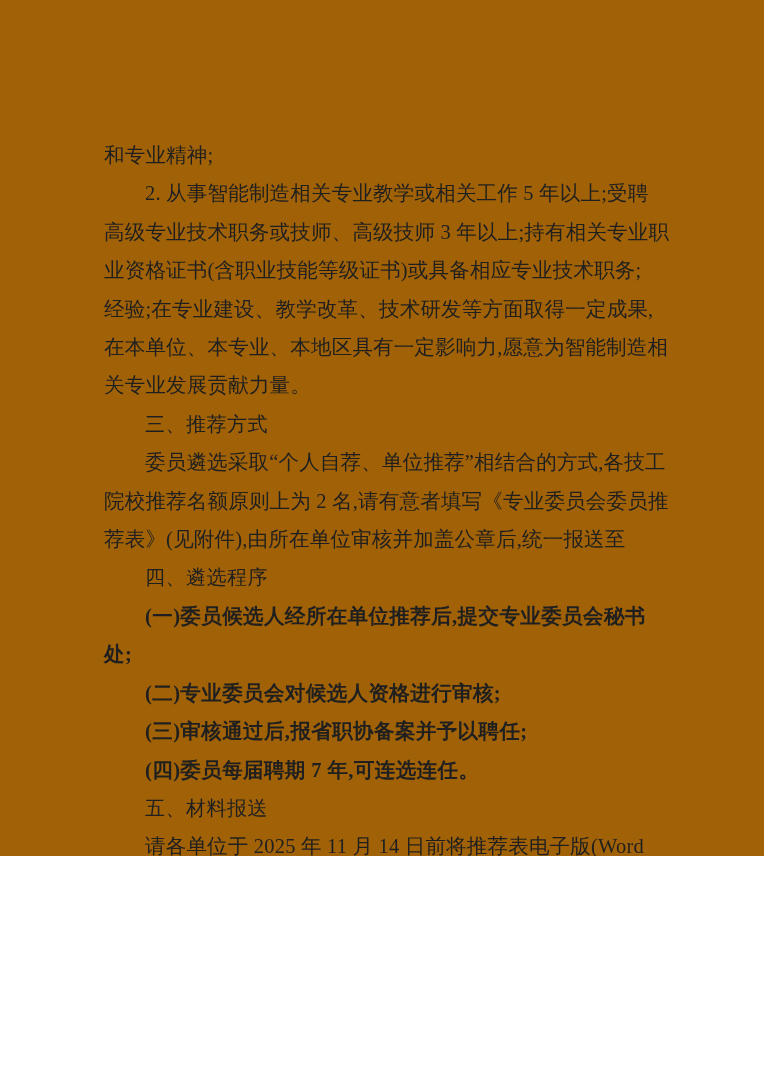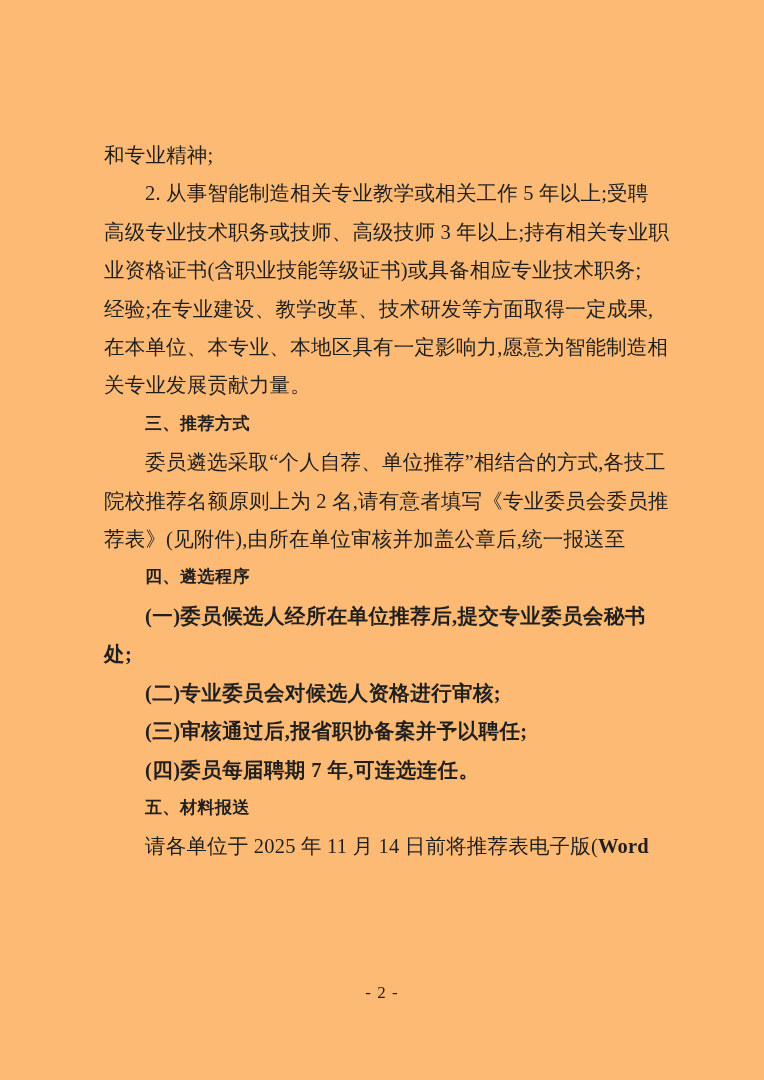--- a/index.html
+++ b/index.html
@@ -6,52 +6,52 @@
   html, body {
     width: 764px;
     background: #ffffff;
   }
   body {
     font-family: "Liberation Serif", "DejaVu Serif", serif;
   }
   .page {
     position: relative;
     width: 764px;
-    height: 1080px;
-    background: #fdba74;
+    height: 856px;
+    background: #a16207;
     overflow: hidden;
   }
   .content {
     position: absolute;
     left: 104px;
     top: 136px;
     width: 560px;
     color: #1f1f1f;
   }
   .line {
     font-size: 20.5px;
     line-height: 38.4px;
     white-space: nowrap;
     letter-spacing: 0.2px;
   }
   .ind {
     padding-left: 41px; 
   }
   .hd {
     font-family: "Liberation Sans", "DejaVu Sans", sans-serif;
-    font-weight: 700;
-    font-size: 17px;
+    font-weight: 400;
+    font-size: 20px;
     letter-spacing: 0.5px;
   }
   .kai {
     font-weight: 700;
     letter-spacing: 0.4px;
   }
   .bold-latin {
-    font-weight: 700;
+    font-weight: 400;
   }
   .footer {
     position: absolute;
     left: 0;
     top: 983px;
     width: 100%;
     text-align: center;
     font-size: 17px;
     color: #1f1f1f;
     letter-spacing: 1px;

